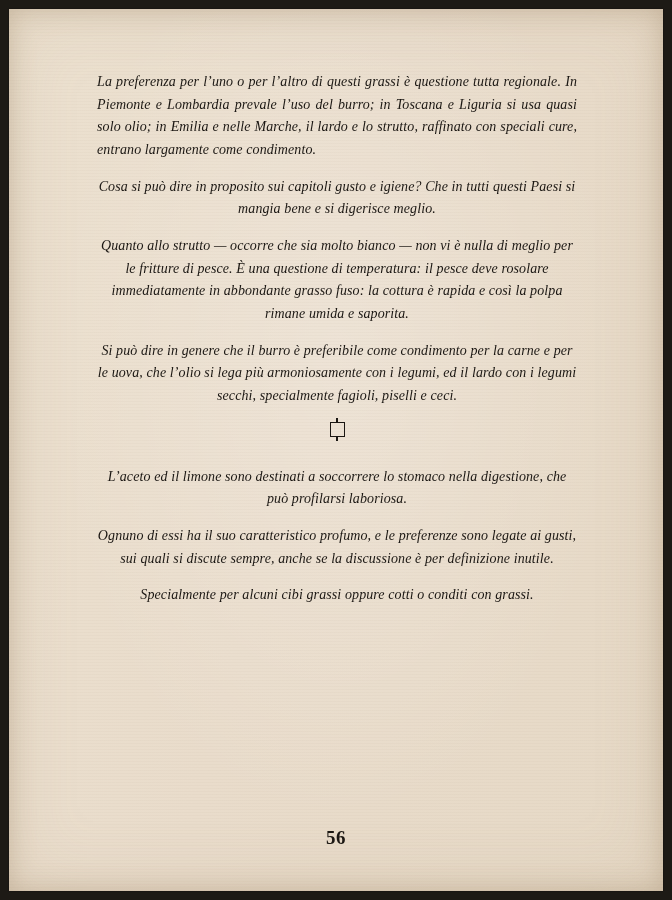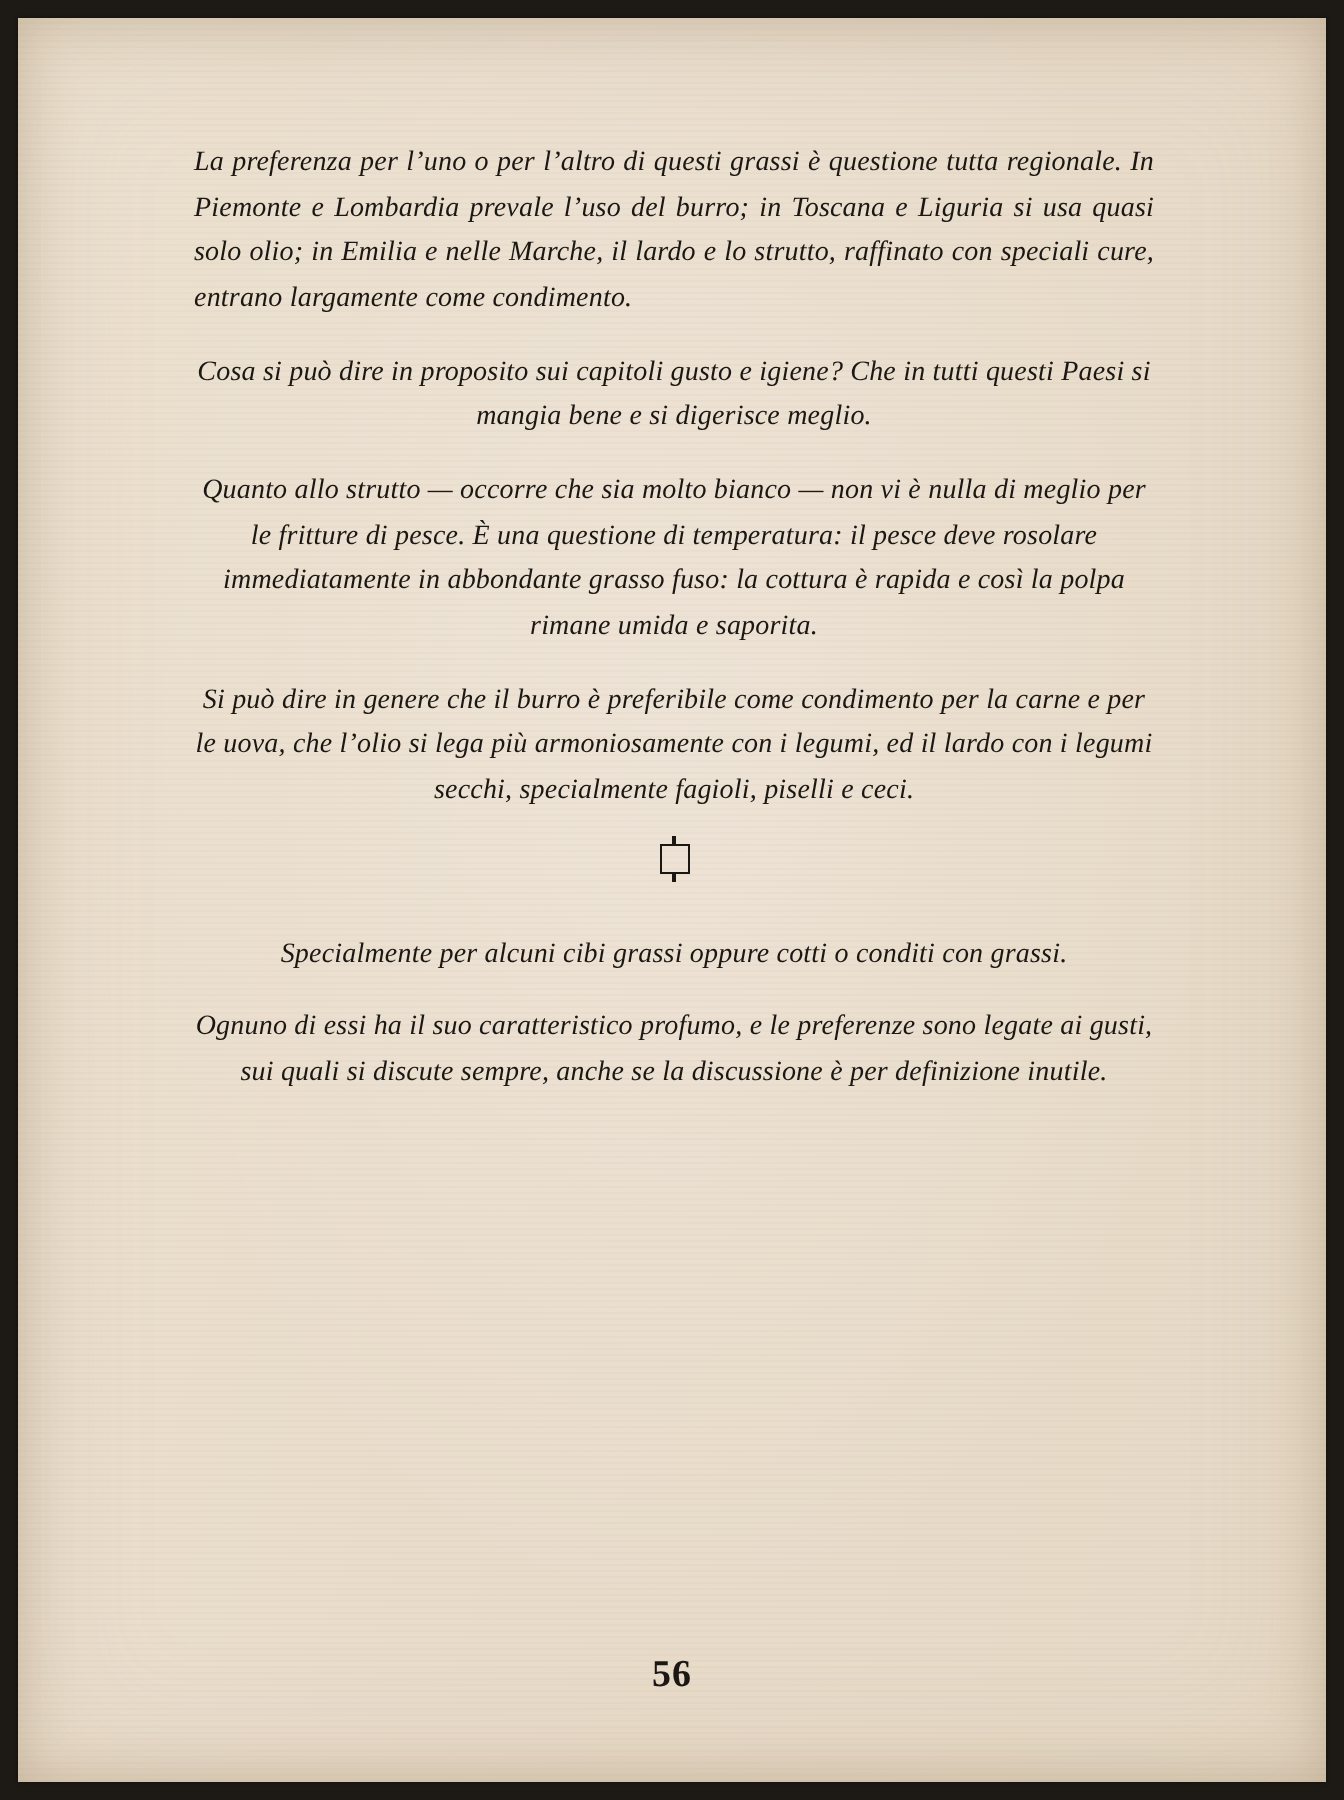--- a/index.html
+++ b/index.html
@@ -119,19 +119,20 @@
   <div class="text-col">
     <p class="para">La preferenza per l’uno o per l’altro di questi grassi è questione tutta regionale. In Piemonte e Lombardia prevale l’uso del burro; in Toscana e Liguria si usa quasi solo olio; in Emilia e nelle Marche, il lardo e lo strutto, raffinato con speciali cure, entrano largamente come condimento.</p>
     <p class="para center">Cosa si può dire in proposito sui capitoli gusto e igiene? Che in tutti questi Paesi si mangia bene e si digerisce meglio.</p>
     <p class="para center">Quanto allo strutto — occorre che sia molto bianco — non vi è nulla di meglio per le fritture di pesce. È una questione di temperatura: il pesce deve rosolare immediatamente in abbondante grasso fuso: la cottura è rapida e così la polpa rimane umida e saporita.</p>
     <p class="para center">Si può dire in genere che il burro è preferibile come condimento per la carne e per le uova, che l’olio si lega più armoniosamente con i legumi, ed il lardo con i legumi secchi, specialmente fagioli, piselli e ceci.</p>
 
     <div class="ornament">
       <span class="glyph"></span>
     </div>
 
+    <p class="para center">L’aceto ed il limone sono destinati a soccorrere lo stomaco nella digestione, che può profilarsi laboriosa.</p>
+    <p class="para center">Ognuno di essi ha il suo caratteristico profumo, e le preferenze sono legate ai gusti, sui quali si discute sempre, anche se la discussione è per definizione inutile.</p>
     <p class="para center">Specialmente per alcuni cibi grassi oppure cotti o conditi con grassi.</p>
-    <p class="para center">Ognuno di essi ha il suo caratteristico profumo, e le preferenze sono legate ai gusti, sui quali si discute sempre, anche se la discussione è per definizione inutile.</p>
   </div>
 
   <div class="folio">56</div>
   <div class="edge-shade"></div>
 </div>
 
 </body></html>

